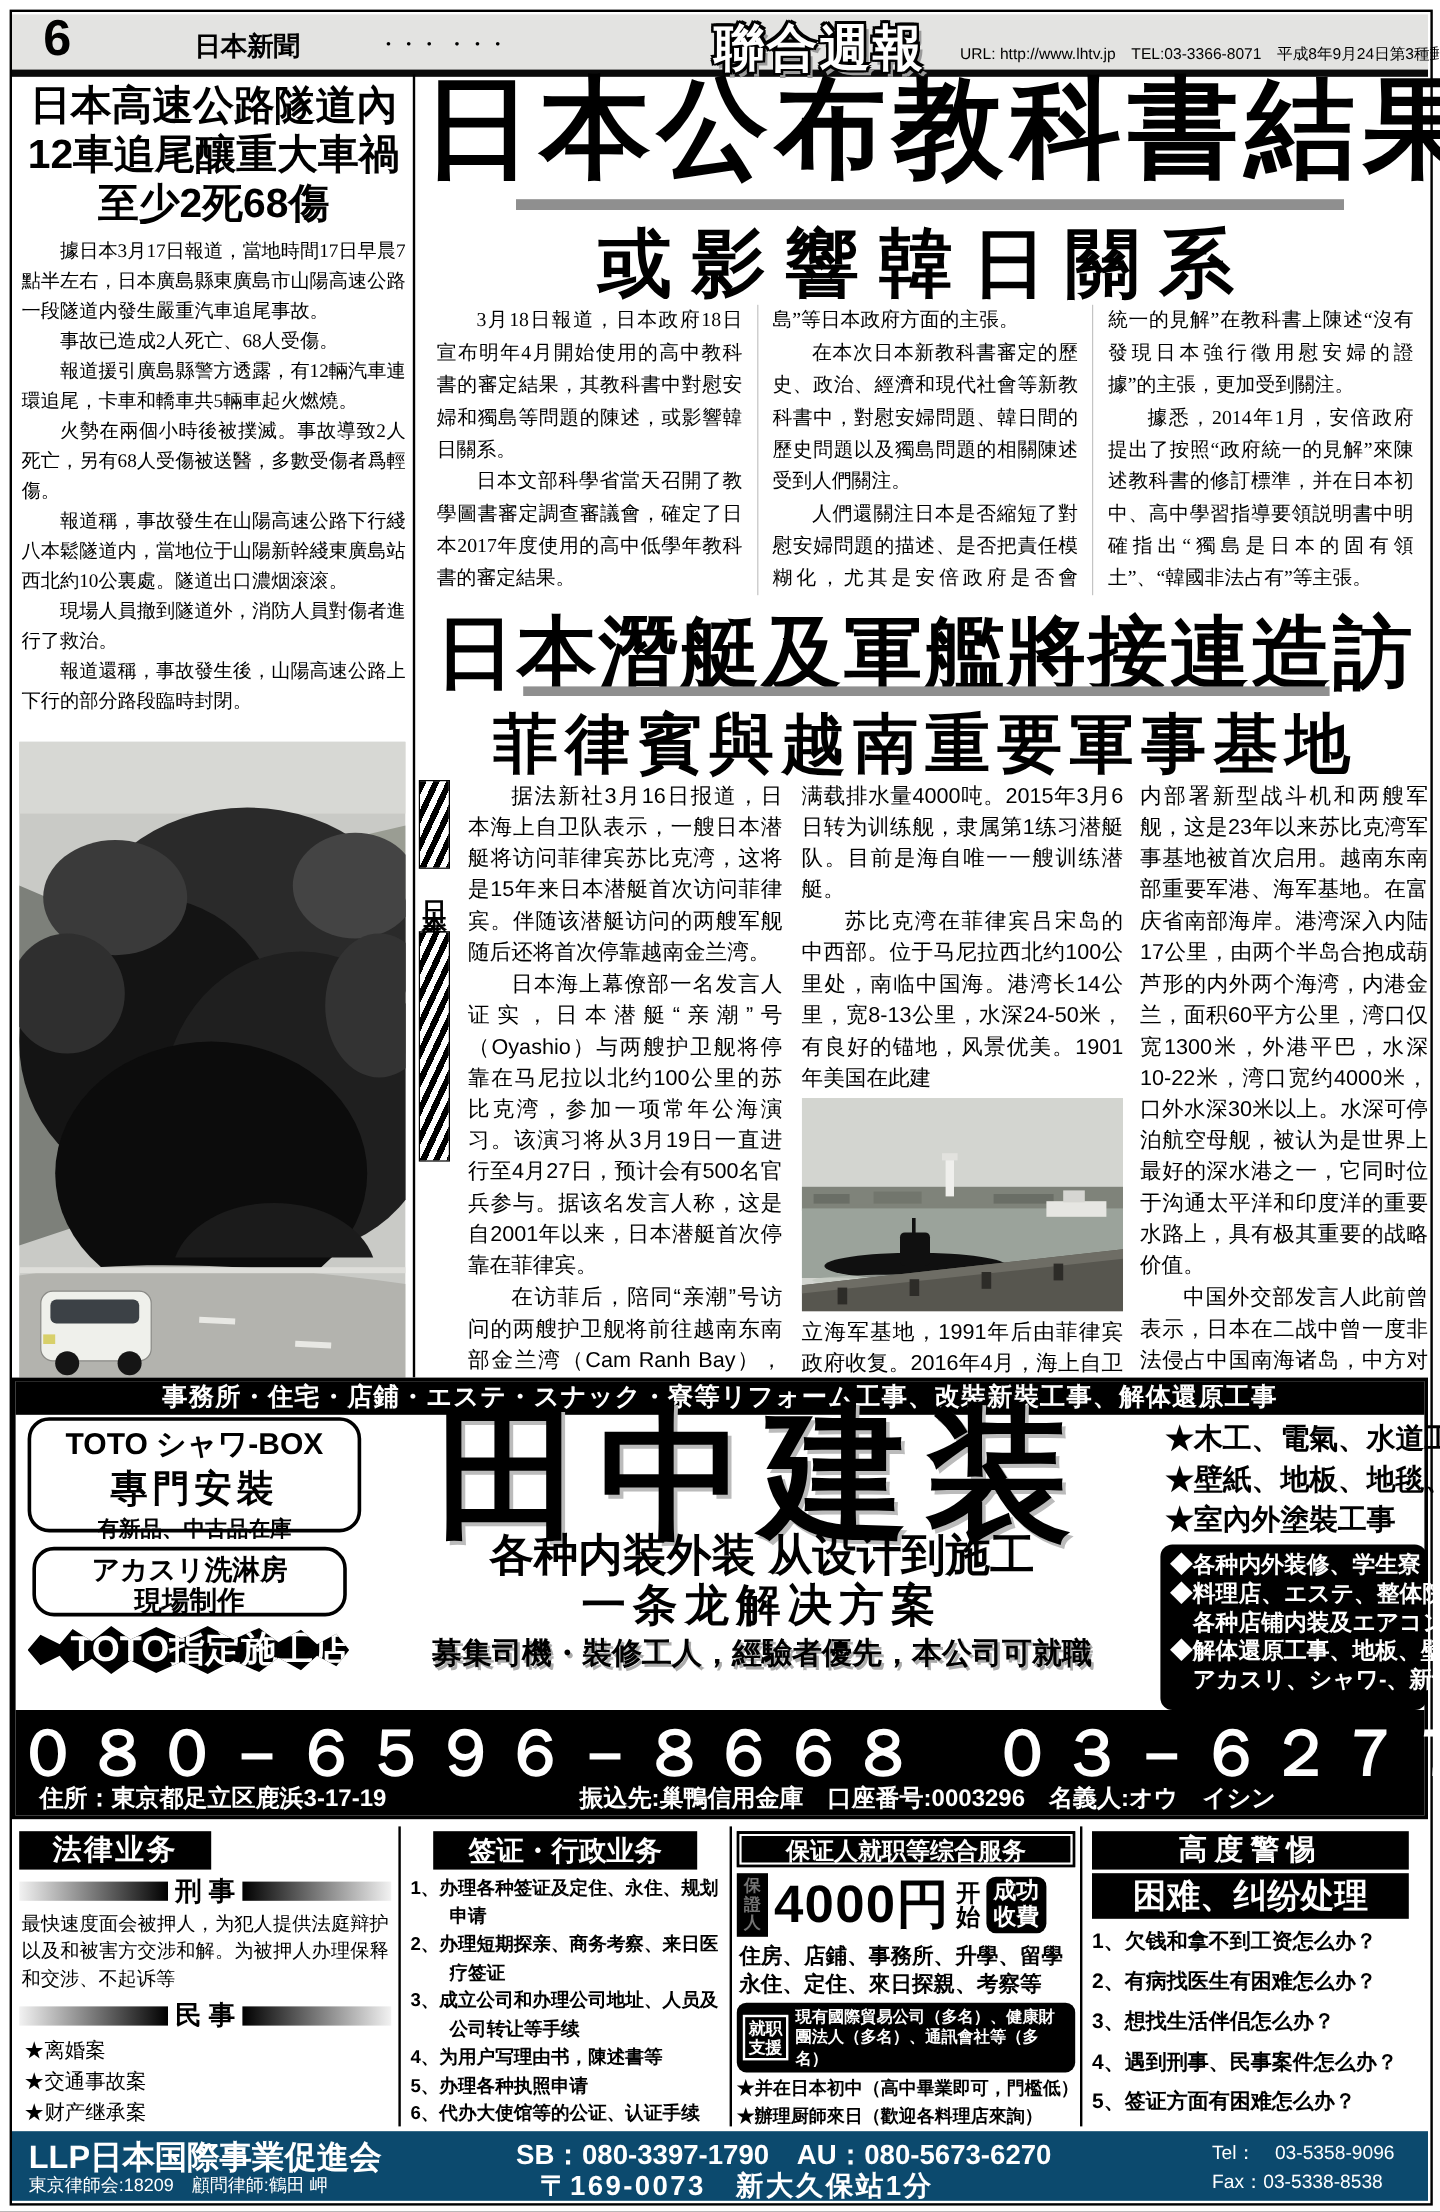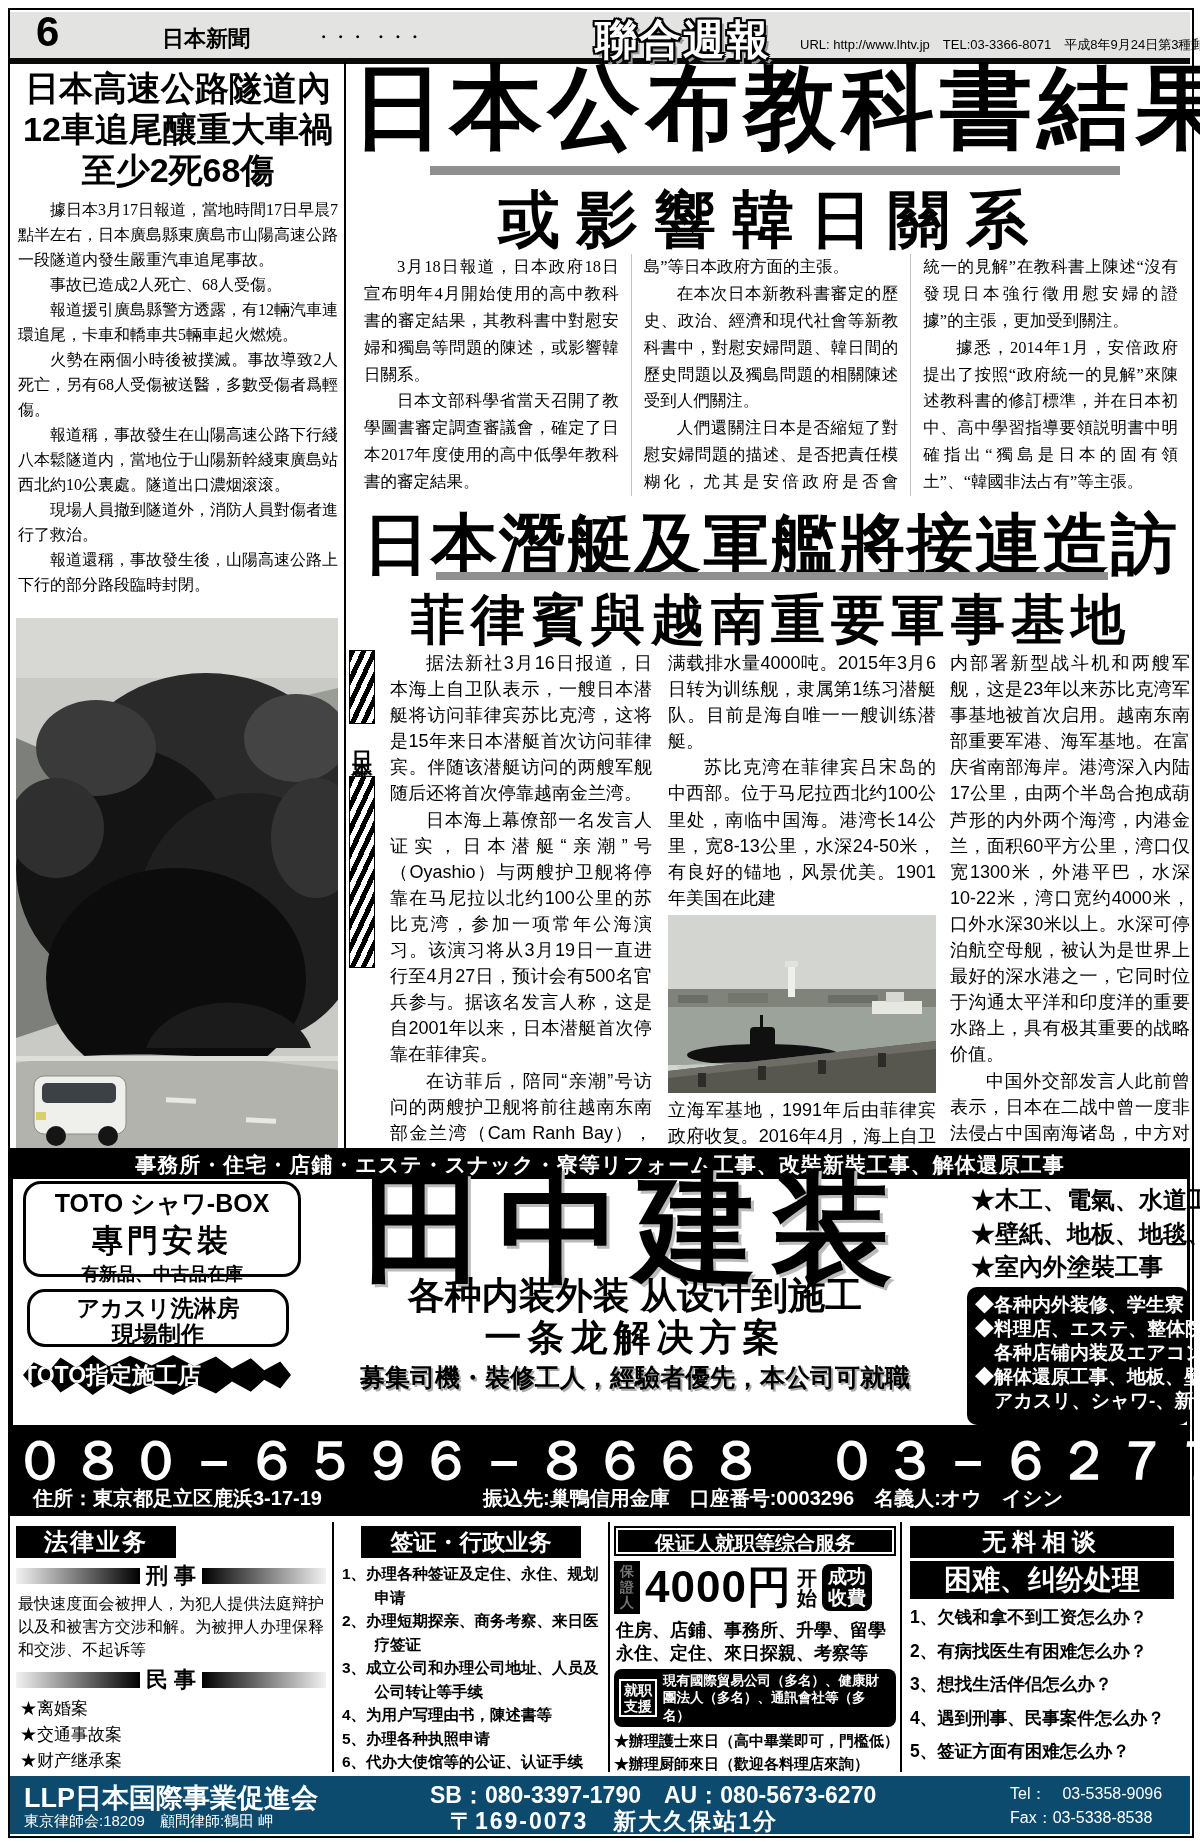--- a/index.html
+++ b/index.html
@@ -52,21 +52,21 @@
   #tanaka-ad{position:absolute;left:10px;top:1148px;width:1180px;height:368px;border:3px solid #000;box-sizing:border-box;background:#fff;}
   #ad-top-bar{position:absolute;left:0;top:0;width:100%;height:28px;background:#000;color:#fff;
               font-size:21px;font-weight:900;text-align:center;line-height:28px;letter-spacing:1px;white-space:nowrap;}
   #ad-main{position:absolute;left:0;top:28px;width:100%;height:246px;}
   .rbox{position:absolute;border:3px solid #000;border-radius:18px;text-align:center;font-weight:900;box-sizing:border-box;}
   #toto-box{left:10px;top:2px;width:278px;height:96px;padding-top:3px;}
   #toto-box .l1{font-size:25px;} #toto-box .l2{font-size:31px;letter-spacing:4px;} #toto-box .l3{font-size:18px;}
   #akasuri-box{left:14px;top:110px;width:262px;height:58px;padding-top:3px;}
   #akasuri-box div{font-size:23px;line-height:1.15;}
   #toto-star{position:absolute;left:10px;top:176px;width:268px;height:40px;background:#000;color:#fff;
-             font-size:23px;font-weight:900;text-align:left;line-height:40px;
+             font-size:30px;font-weight:900;text-align:right;line-height:40px;
              clip-path:polygon(0 50%,4% 18%,10% 38%,14% 6%,20% 32%,26% 0,32% 28%,40% 2%,48% 26%,56% 0,64% 28%,72% 4%,78% 34%,85% 8%,90% 38%,96% 16%,100% 50%,96% 84%,90% 62%,85% 92%,78% 66%,72% 96%,64% 72%,56% 100%,48% 74%,40% 98%,32% 72%,26% 100%,20% 68%,14% 94%,10% 62%,4% 82%);}
   #tanaka-title{position:absolute;left:292px;top:-12px;width:660px;font-size:122px;font-weight:900;
                 letter-spacing:14px;text-align:center;line-height:1.0;white-space:nowrap;
                 text-shadow:3px 3px 0 #bbb;}
   #center-line1{position:absolute;left:292px;top:92px;width:660px;font-size:37px;font-weight:900;text-align:center;white-space:nowrap;}
   #center-line2{position:absolute;left:292px;top:134px;width:660px;font-size:37px;font-weight:900;text-align:center;letter-spacing:6px;}
   #recruit-line{position:absolute;left:292px;top:182px;width:660px;font-size:25px;font-weight:900;text-align:center;
                 text-shadow:2px 2px 0 #aaa;white-space:nowrap;}
   #wholesale-bar{position:absolute;left:6px;top:212px;width:944px;height:34px;background:#000;color:#fff;
                  font-size:23px;font-weight:900;text-align:center;line-height:34px;white-space:nowrap;}
@@ -322,27 +322,27 @@
         <div id="guar-price">4000円</div>
         <div id="start-label"><span>开</span><br><span>始</span></div>
         <div id="fee-box"><span>成功</span><br><span>收費</span></div>
       </div>
       <div class="guar-line serif">住房、店鋪、事務所、升學、留學</div>
       <div class="guar-line serif">永住、定住、來日探親、考察等</div>
       <div id="support-bar">
         <div id="support-badge"><span>就职</span><br><span>支援</span></div>
         <div id="support-text">現有國際貿易公司（多名）、健康財團法人（多名）、通訊會社等（多名）</div>
       </div>
-      <div class="guar-item serif">★辦理護士來日（高中畢業即可，門檻低）</div>
+      <div class="guar-item serif">★并在日本初中（高中畢業即可，門檻低）</div>
       <div class="guar-item serif">★辦理厨師來日（歡迎各料理店來詢）</div>
 
     </div>
 
     <div id="consult-col" class="svc">
-      <div id="consult-header" class="svc-head">无料相谈</div>
+      <div id="consult-header" class="svc-head">高度警惕</div>
       <div id="consult-subheader">困难、纠纷处理</div>
       <div class="consult-item">1、欠钱和拿不到工资怎么办？</div>
       <div class="consult-item">2、有病找医生有困难怎么办？</div>
       <div class="consult-item">3、想找生活伴侣怎么办？</div>
       <div class="consult-item">4、遇到刑事、民事案件怎么办？</div>
       <div class="consult-item">5、签证方面有困难怎么办？</div>
     </div>
   </div>
 
   <div id="footer-bar">

